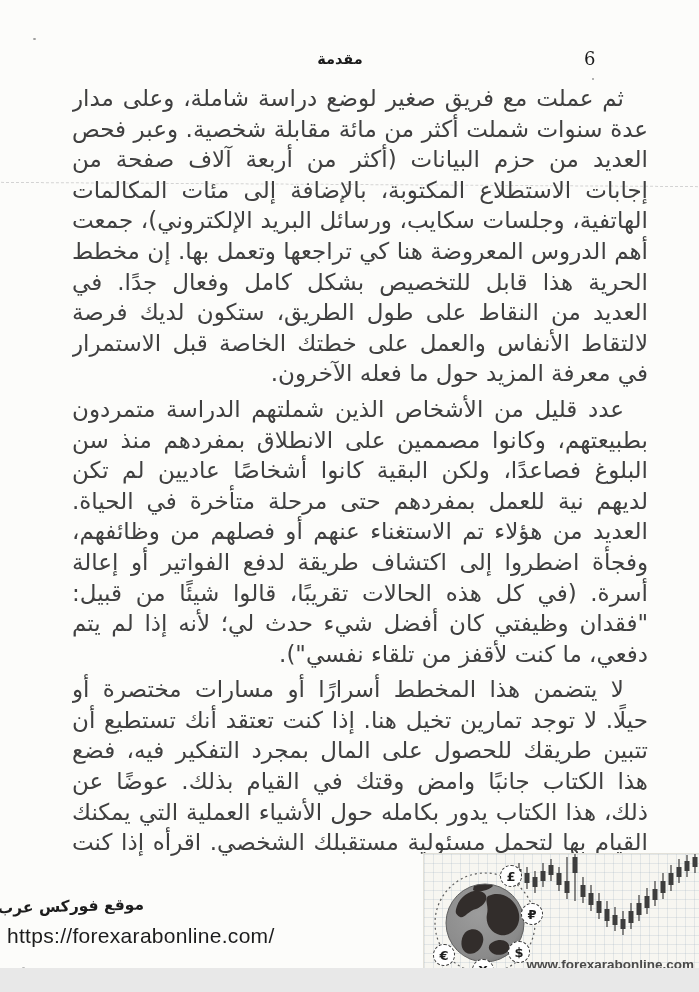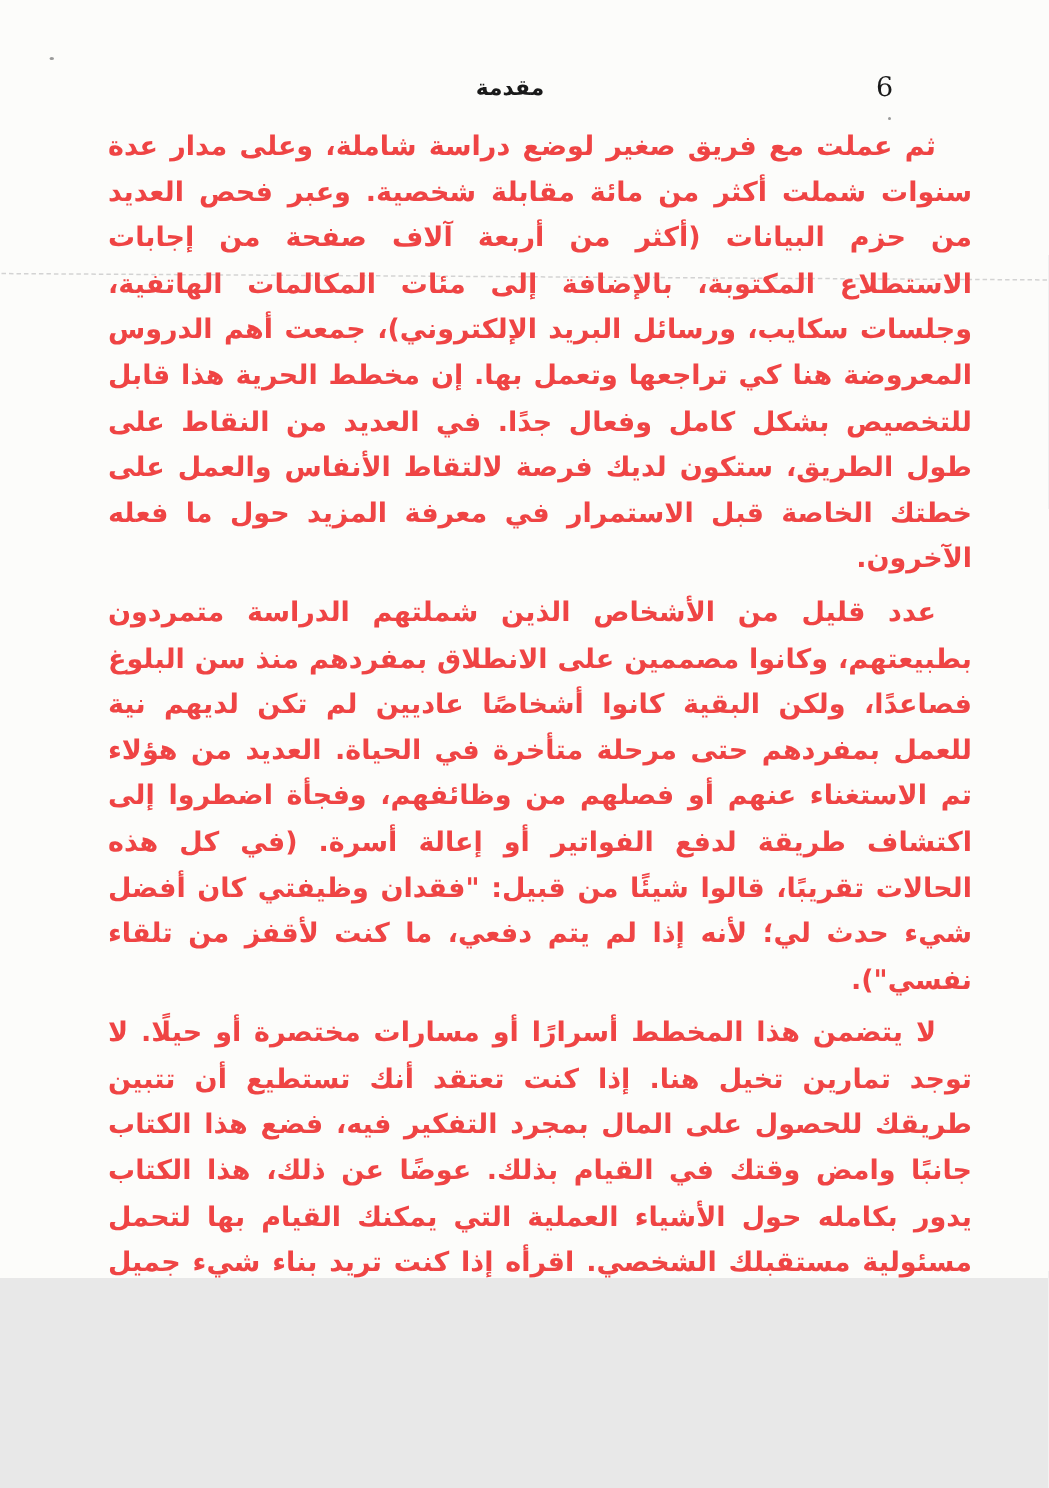--- a/index.html
+++ b/index.html
@@ -1,18 +1,18 @@
 <!DOCTYPE html>
 <html lang="ar"><head>
 <meta charset="utf-8">
 <style>
   html,body{margin:0;padding:0;background:#e8e8e8;}
   .page{
     position:relative;
-    width:699px;height:852px;
+    width:699px;height:968px;
     margin:0 auto;
     background:#fcfcfa;
     overflow:hidden;
     font-family:"DejaVu Sans",sans-serif;
     color:#161616;
   }
   
   .page-header-title{
     position:absolute;top:51px;left:300px;width:80px;
     text-align:center;
@@ -22,23 +22,23 @@
   .page-number{
     position:absolute;top:48px;left:584px;
     font-family:"DejaVu Serif",serif;
     font-size:18px;color:#1a1a1a;
   }
   
   .body-text{
     position:absolute;top:83px;left:72px;width:576px;height:778px;
     direction:rtl;
     text-align:justify;
-    font-size:18px;font-weight:700;
+    font-size:23px;font-weight:400;
     line-height:30.6px;
-    color:#ef4444;
+    color:#404040;
     overflow:hidden;
   }
   .body-text p{margin:0 0 5px 0;text-indent:24px;}
   
   .scan-line{
     position:absolute;top:184px;left:-4px;width:707px;height:0;
     border-top:1px dashed #c6c6c6;
     transform:rotate(0.35deg);
     opacity:.75;
     pointer-events:none;
@@ -117,20 +117,21 @@
   <div class="speck s2"></div>
   <div class="speck s3"></div>
 
   <div class="body-text">
     <p>ثم عملت مع فريق صغير لوضع دراسة شاملة، وعلى مدار عدة سنوات شملت أكثر من مائة مقابلة شخصية. وعبر فحص العديد من حزم البيانات (أكثر من أربعة آلاف صفحة من إجابات الاستطلاع المكتوبة، بالإضافة إلى مئات المكالمات الهاتفية، وجلسات سكايب، ورسائل البريد الإلكتروني)، جمعت أهم الدروس المعروضة هنا كي تراجعها وتعمل بها. إن مخطط الحرية هذا قابل للتخصيص بشكل كامل وفعال جدًا. في العديد من النقاط على طول الطريق، ستكون لديك فرصة لالتقاط الأنفاس والعمل على خطتك الخاصة قبل الاستمرار في معرفة المزيد حول ما فعله الآخرون.</p>
     <p>عدد قليل من الأشخاص الذين شملتهم الدراسة متمردون بطبيعتهم، وكانوا مصممين على الانطلاق بمفردهم منذ سن البلوغ فصاعدًا، ولكن البقية كانوا أشخاصًا عاديين لم تكن لديهم نية للعمل بمفردهم حتى مرحلة متأخرة في الحياة. العديد من هؤلاء تم الاستغناء عنهم أو فصلهم من وظائفهم، وفجأة اضطروا إلى اكتشاف طريقة لدفع الفواتير أو إعالة أسرة. (في كل هذه الحالات تقريبًا، قالوا شيئًا من قبيل: "فقدان وظيفتي كان أفضل شيء حدث لي؛ لأنه إذا لم يتم دفعي، ما كنت لأقفز من تلقاء نفسي").</p>
     <p>لا يتضمن هذا المخطط أسرارًا أو مسارات مختصرة أو حيلًا. لا توجد تمارين تخيل هنا. إذا كنت تعتقد أنك تستطيع أن تتبين طريقك للحصول على المال بمجرد التفكير فيه، فضع هذا الكتاب جانبًا وامض وقتك في القيام بذلك. عوضًا عن ذلك، هذا الكتاب يدور بكامله حول الأشياء العملية التي يمكنك القيام بها لتحمل مسئولية مستقبلك الشخصي. اقرأه إذا كنت تريد بناء شيء جميل على طريق الحرية.</p>
   </div>
 
   <div class="wm-name">موقع فوركس عرب اون لاين</div>
+  <div class="wm-url">https://forexarabonline.com/</div>
 
   <div class="logo-banner">
 
     <svg class="candles" width="276" height="135" viewBox="0 0 276 135">
         <line x1="95" y1="9" x2="95" y2="31" stroke="#3d3d3d" stroke-width="1.2"></line>
         <rect x="92.5" y="15" width="5" height="10" fill="#3d3d3d"></rect>
         <line x1="103" y1="13" x2="103" y2="35" stroke="#3d3d3d" stroke-width="1.2"></line>
         <rect x="100.5" y="19" width="5" height="10" fill="#3d3d3d"></rect>
         <line x1="111" y1="17" x2="111" y2="39" stroke="#3d3d3d" stroke-width="1.2"></line>
         <rect x="108.5" y="23" width="5" height="10" fill="#3d3d3d"></rect>

